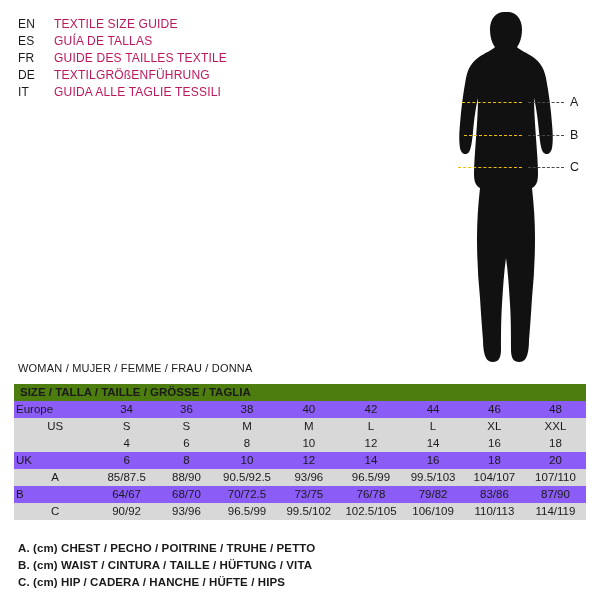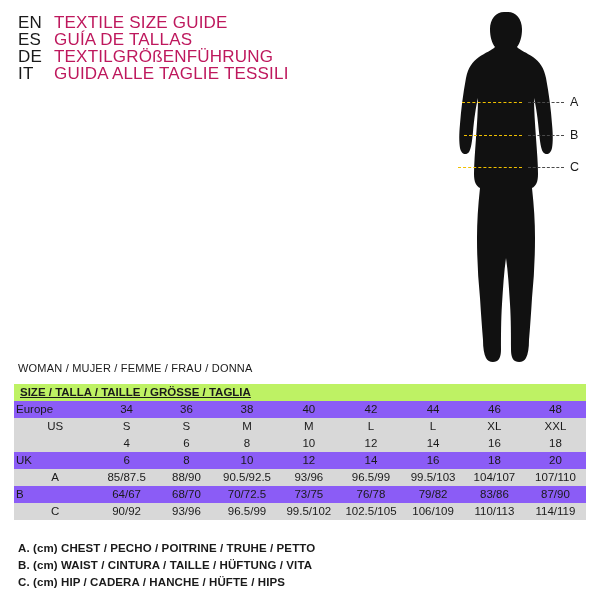--- a/index.html
+++ b/index.html
@@ -23,23 +23,23 @@
 
   
   .lang-block {
     position: absolute;
     left: 18px;
     top: 14px;
     width: 300px;
   }
   .lang-row {
     display: flex;
-    align-items: center;
+    align-items: flex-end;
     height: 17px;
-    font-size: 17px;
+    font-size: 12px;
     letter-spacing: 0.2px;
   }
   .lang-code {
     width: 36px;
     flex: 0 0 36px;
     color: #1a1a1a;
   }
   .lang-text {
     color: #be185d;
     white-space: nowrap;
@@ -90,26 +90,25 @@
     border-collapse: collapse;
     width: 572px;
     font-size: 11.5px;
   }
   table.size-table td {
     height: 17px;
     padding: 0 2px;
     line-height: 17px;
   }
   tr.head-row td {
-    background: #bef264;
+    background: #4d7c0f;
     font-weight: bold;
     font-size: 11.5px;
     text-align: left;
     padding-left: 6px;
-    text-decoration: underline;
   }
   tr.band-dark td { background: #d8d8d8; text-align: center; }
   tr.band-light td { background: #8b5cf6; }
   td.lbl {
     text-align: left;
     padding-left: 6px;
     width: 86px;
   }
   td.val {
     text-align: center;
@@ -137,20 +136,24 @@
 <div class="page">
 
   <div class="lang-block">
     <div class="lang-row">
       <span class="lang-code">EN</span>
       <span class="lang-text">TEXTILE SIZE GUIDE</span>
     </div>
     <div class="lang-row">
       <span class="lang-code">ES</span>
       <span class="lang-text">GUÍA DE TALLAS</span>
+    </div>
+    <div class="lang-row">
+      <span class="lang-code">FR</span>
+      <span class="lang-text">GUIDE DES TAILLES TEXTILE</span>
     </div>
     <div class="lang-row">
       <span class="lang-code">DE</span>
       <span class="lang-text">TEXTILGRÖßENFÜHRUNG</span>
     </div>
     <div class="lang-row">
       <span class="lang-code">IT</span>
       <span class="lang-text">GUIDA ALLE TAGLIE TESSILI</span>
     </div>
   </div>

